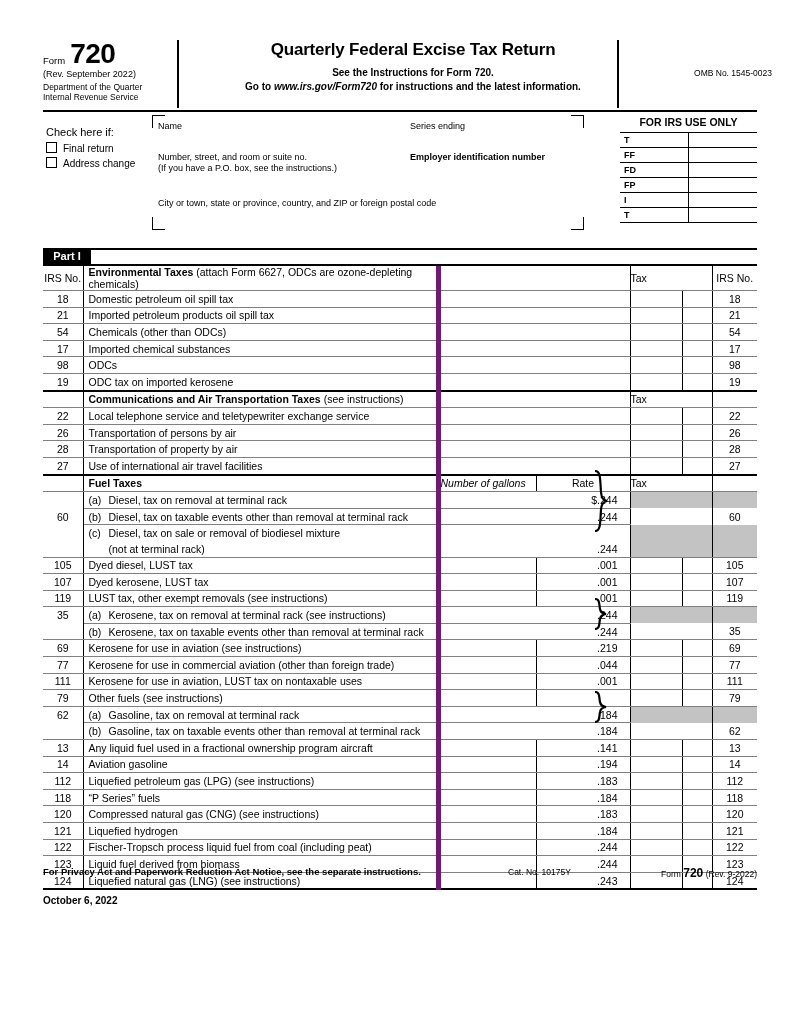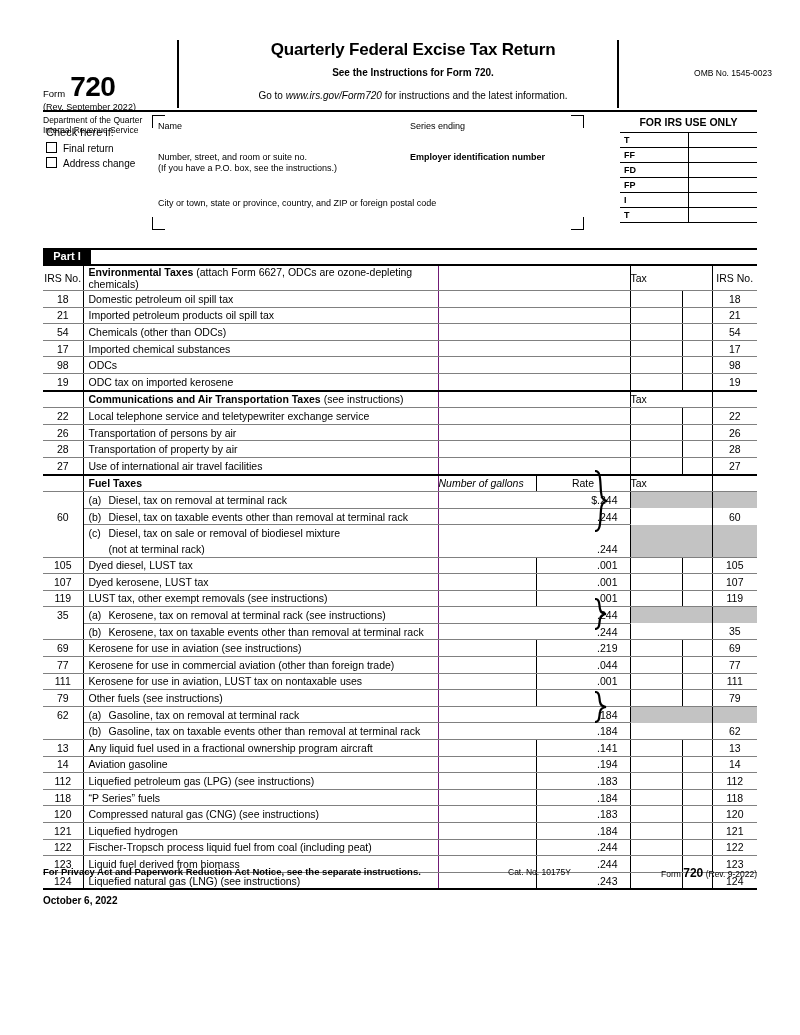--- a/index.html
+++ b/index.html
@@ -3,30 +3,30 @@
 <meta charset="utf-8">
 <style>
   html,body{margin:0;padding:0;background:#f2f2f2;}
   body{font-family:"Liberation Sans", sans-serif;}
   .page{
     position:relative;width:800px;height:1035px;background:#ffffff;margin:0 auto;
     overflow:hidden;color:#000;
   }
   
   .hdr{position:absolute;left:43px;top:40px;width:714px;height:68px;}
-  .hdr-left{position:absolute;left:0;top:0;width:120px;margin-top:33px;}
+  .hdr-left{position:absolute;left:0;top:0;width:120px;}
   .form-word{font-size:9.5px;display:inline-block;vertical-align:bottom;padding-bottom:2px;}
   .form-num{font-size:28px;font-weight:bold;letter-spacing:-0.5px;display:inline-block;vertical-align:bottom;line-height:1;margin-left:5px;}
   .rev{font-size:9px;margin-top:1px;}
   .dept{font-size:8.5px;line-height:1.22;margin-top:3px;}
   .vline{position:absolute;background:#000;}
   .hdr-mid{position:absolute;left:140px;top:0;width:460px;text-align:center;}
   .ttl{font-size:17px;font-weight:bold;letter-spacing:-0.2px;}
   .sub1{font-size:10px;font-weight:bold;margin-top:7px;}
-  .sub2{font-size:10px;font-weight:normal;margin-top:12px;}
+  .sub2{font-size:10px;font-weight:bold;margin-top:3px;}
   .sub2 i{font-style:italic;}
   .omb{position:absolute;left:620px;top:28px;font-size:8.5px;width:140px;text-align:center;}
 
   
   .ck{position:absolute;left:46px;top:126px;width:105px;}
   .ck-t{font-size:11px;margin-bottom:4px;}
   .ck-row{font-size:10px;margin-bottom:3px;white-space:nowrap;}
   .box{display:inline-block;width:9px;height:9px;border:1px solid #000;margin-right:6px;vertical-align:-1px;}
 
   .entity{position:absolute;left:152px;top:115px;width:432px;height:115px;}
@@ -49,21 +49,21 @@
   
   .partbar{position:absolute;left:43px;top:248px;width:714px;height:16px;border-top:2px solid #000;}
   .partlabel{position:absolute;left:43px;top:249px;width:48px;height:15px;background:#000;color:#fff;
      font-size:11px;font-weight:bold;text-align:center;line-height:15px;}
   .partrule{position:absolute;left:43px;top:264px;width:714px;height:2px;background:#000;}
 
   
   table.main{position:absolute;left:43px;top:266px;width:714px;border-collapse:collapse;table-layout:fixed;}
   table.main td{font-size:10.5px;padding:0;vertical-align:middle;height:15.6px;}
   .cIRS{width:40px;text-align:center;border-right:1px solid #000;}
-  .cDesc{border-right:1px solid #701a75;padding-left:5px !important;}
+  .cDesc{border-right:5px solid #701a75;padding-left:5px !important;}
   .cGal{width:98px;border-right:1px solid #000;font-style:italic;}
   .cRate{width:94px;text-align:right;padding-right:12px !important;border-right:1px solid #000;}
   .cTaxD{width:52px;border-right:1px solid #000;}
   .cTaxC{width:30px;border-right:1px solid #000;}
   .cNo{width:45px;text-align:center;}
   .rowline td{border-bottom:1px solid #808080;}
   .thick td{border-bottom:2px solid #000;}
   .secthead{font-weight:bold;font-size:10.5px;}
   .secthead span.n{font-weight:normal;}
   .shade{background:#c3c3c3;}

